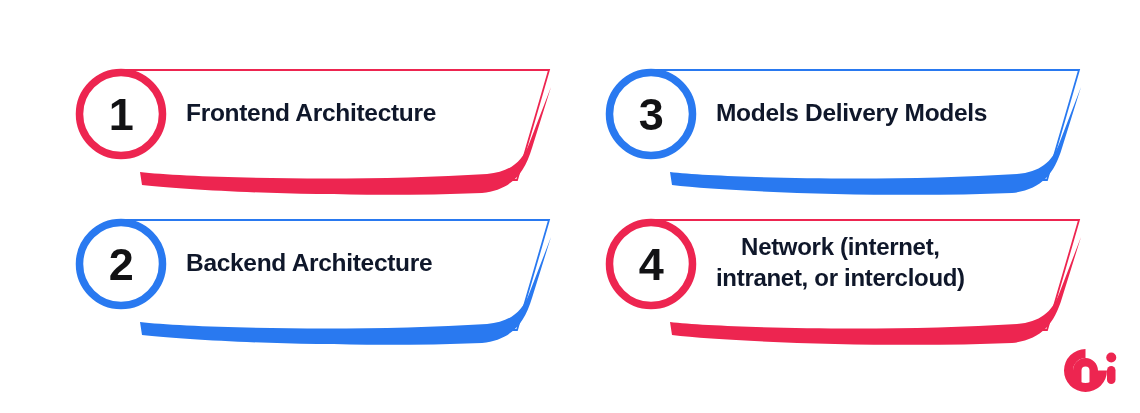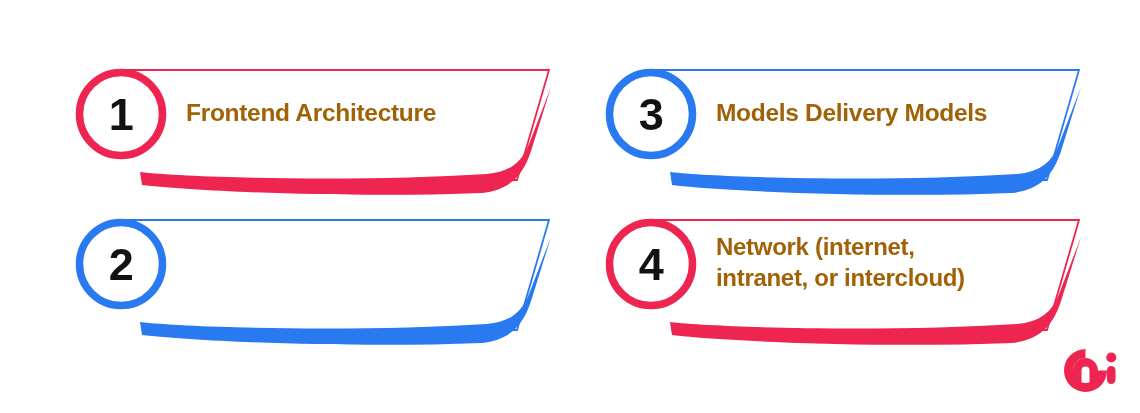--- a/index.html
+++ b/index.html
@@ -63,24 +63,25 @@
   .banner-label {
     position: absolute;
     left: 124px;
     top: 0;
     width: 320px;
     height: 122px;
     display: flex;
     align-items: center;
     font-size: 24.5px;
     font-weight: bold;
-    color: #a16207;
+    color: #0f172a;
     letter-spacing: -0.3px;
     line-height: 1.28;
     z-index: 2;
+    text-align: center;
   }
   .banner-label.two-line { font-size: 24px; }
 
   
   .brand-logo {
     position: absolute;
     left: 1062px;
     top: 346px;
     width: 58px;
     height: 52px;
@@ -111,20 +112,21 @@
     <div class="banner-label">Models Delivery Models</div>
   </div>
 
   <div class="banner col-left row-bottom">
     <svg class="banner-svg" viewBox="0 0 520 150">
       <path fill="none" stroke="#2979F0" stroke-width="1.8" d="M 60 18 L 487 18 L 455 128 L 152 128"></path>
       <path fill="#2979F0" d="M 78 120 C 130 126 300 130 425 122 C 448 120 460 110 467 92 L 489 35 L 470 96 C 462 123 448 138 420 141 C 300 146 140 140 80 133 Z"></path>
       <circle cx="59" cy="62" r="41.5" fill="#ffffff" stroke="#2979F0" stroke-width="7.5"></circle>
     </svg>
     <div class="badge-number">2</div>
+    <div class="banner-label">Backend Architecture</div>
   </div>
 
   <div class="banner col-right row-bottom">
     <svg class="banner-svg" viewBox="0 0 520 150">
       <path fill="none" stroke="#ED2550" stroke-width="1.8" d="M 60 18 L 487 18 L 455 128 L 152 128"></path>
       <path fill="#ED2550" d="M 78 120 C 130 126 300 130 425 122 C 448 120 460 110 467 92 L 489 35 L 470 96 C 462 123 448 138 420 141 C 300 146 140 140 80 133 Z"></path>
       <circle cx="59" cy="62" r="41.5" fill="#ffffff" stroke="#ED2550" stroke-width="7.5"></circle>
     </svg>
     <div class="badge-number">4</div>
     <div class="banner-label two-line">

